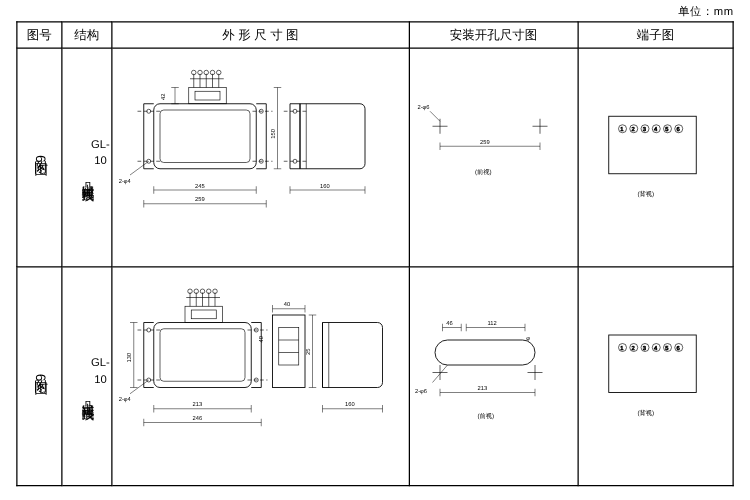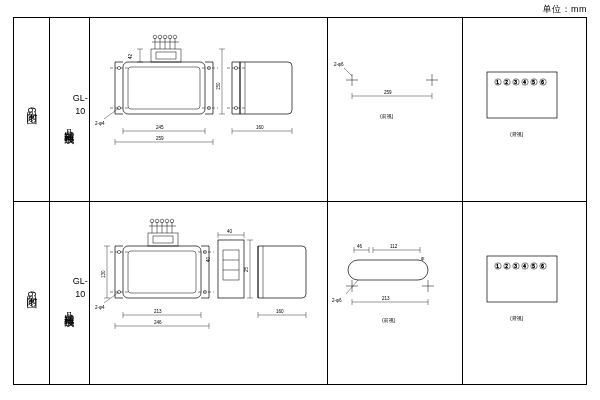--- a/index.html
+++ b/index.html
@@ -66,20 +66,27 @@
 
   <table class="main">
     <colgroup>
       <col class="col-no">
         <col class="col-struct">
         <col class="col-outline">
         <col class="col-hole">
         <col class="col-term">
     </colgroup>
     <tbody>
+        <tr>
+      <th class="hdr">图号</th>
+      <th class="hdr">结构</th>
+      <th class="hdr">外 形 尺 寸 图</th>
+      <th class="hdr">安装开孔尺寸图</th>
+      <th class="hdr">端子图</th>
+    </tr>
 
     <tr style="height:174px;">
       <td>
         <div class="vstack">
           <span style="writing-mode:vertical-rl;letter-spacing:2px;font-size:11px;">附图6</span>
         </div>
       </td>
       <td class="structcell">
         <div class="vstack">
           <span class="m">GL-10</span>

